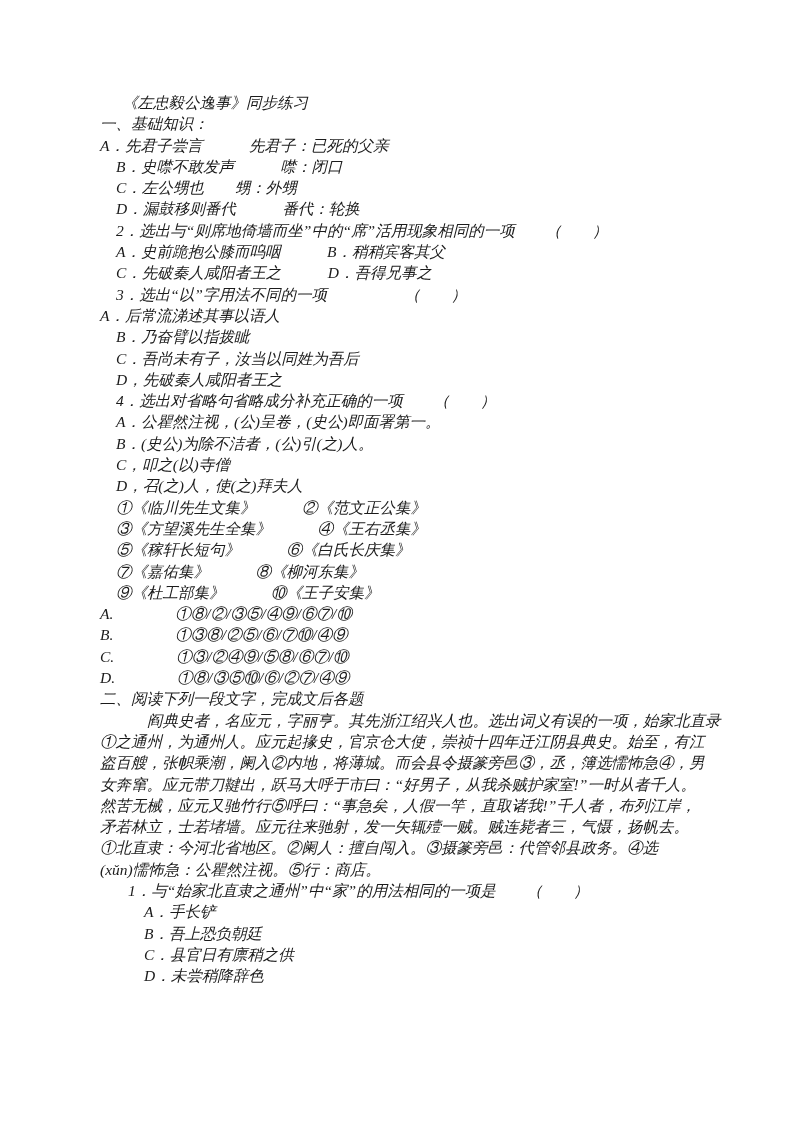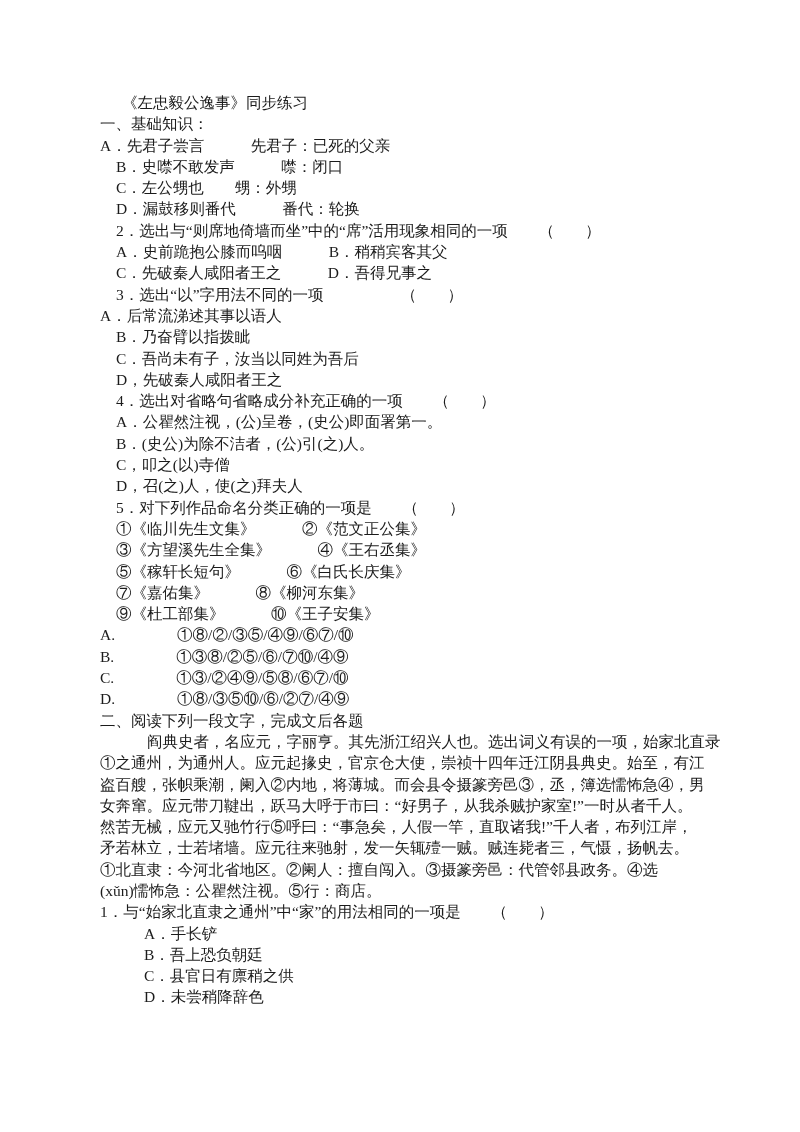--- a/index.html
+++ b/index.html
@@ -12,26 +12,27 @@
     width: 800px;
     height: 1132px;
     background: #ffffff;
     overflow: hidden;
     box-sizing: border-box;
     padding: 92px 88px 0 100px;
     font-family: "Liberation Serif", "DejaVu Serif", serif;
     font-size: 15.5px;
     line-height: 21.3px;
     color: #1b1b1b;
+    font-style: italic;
   }
   .doc { width: 100%; }
   .line { white-space: pre; }
   .ind1      { margin-left: 16px; }
   .ind-title { margin-left: 22px; }
-  .ind-q     { }
+  .ind-q     { margin-left: 28px; }
   .ind-opt   { margin-left: 44px; }
   .para-first{ text-indent: 47px; }
 </style>
 </head>
 <body>
 
 <div class="page">
   <div class="doc">
       <div class="line ind-title">《左忠毅公逸事》同步练习</div>
       <div class="line">一、基础知识：</div>
@@ -45,21 +46,20 @@
       <div class="line ind1">3．选出“以”字用法不同的一项　　　　　（　　）</div>
       <div class="line">A．后常流涕述其事以语人</div>
       <div class="line ind1">B．乃奋臂以指拨眦</div>
       <div class="line ind1">C．吾尚未有子，汝当以同姓为吾后</div>
       <div class="line ind1">D，先破秦人咸阳者王之</div>
       <div class="line ind1">4．选出对省略句省略成分补充正确的一项　　（　　）</div>
       <div class="line ind1">A．公瞿然注视，(公)呈卷，(史公)即面署第一。</div>
       <div class="line ind1">B．(史公)为除不洁者，(公)引(之)人。</div>
       <div class="line ind1">C，叩之(以)寺僧</div>
       <div class="line ind1">D，召(之)人，使(之)拜夫人</div>
-      <div class="line ind1">5．对下列作品命名分类正确的一项是　　（　　）</div>
       <div class="line ind1">①《临川先生文集》　　　②《范文正公集》</div>
       <div class="line ind1">③《方望溪先生全集》　　　④《王右丞集》</div>
       <div class="line ind1">⑤《稼轩长短句》　　　⑥《白氏长庆集》</div>
       <div class="line ind1">⑦《嘉佑集》　　　⑧《柳河东集》</div>
       <div class="line ind1">⑨《杜工部集》　　　⑩《王子安集》</div>
       <div class="line">A.　　　　①⑧/②/③⑤/④⑨/⑥⑦/⑩</div>
       <div class="line">B.　　　　①③⑧/②⑤/⑥/⑦⑩/④⑨</div>
       <div class="line">C.　　　　①③/②④⑨/⑤⑧/⑥⑦/⑩</div>
       <div class="line">D.　　　　①⑧/③⑤⑩/⑥/②⑦/④⑨</div>
       <div class="line">二、阅读下列一段文字，完成文后各题</div>

